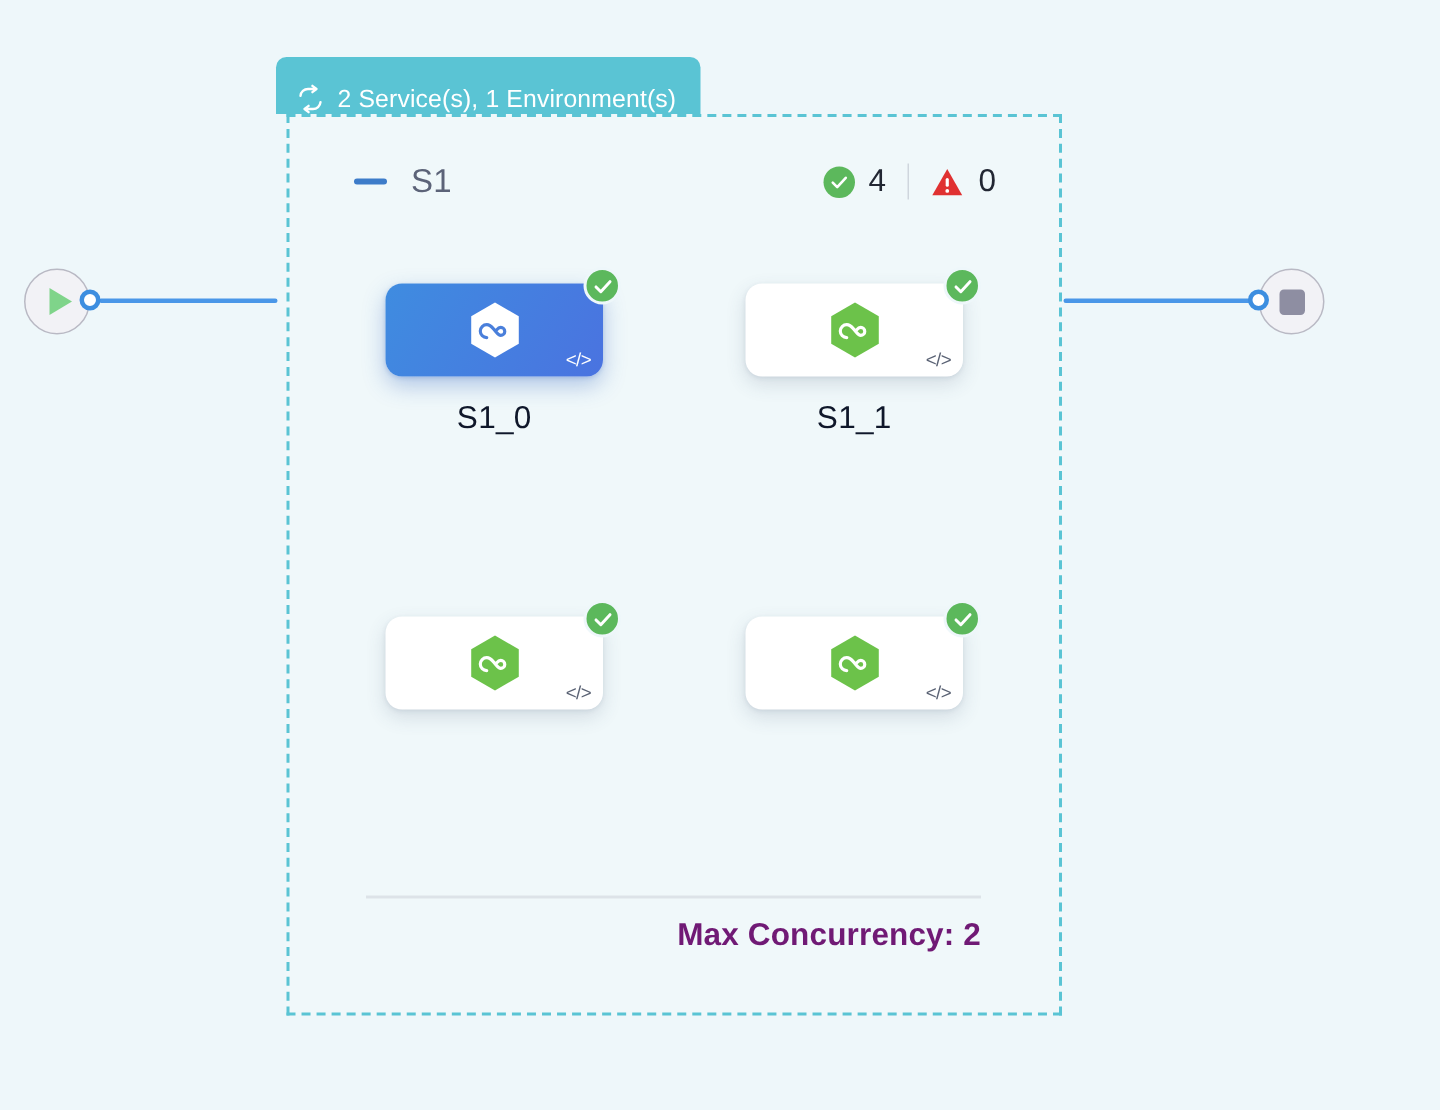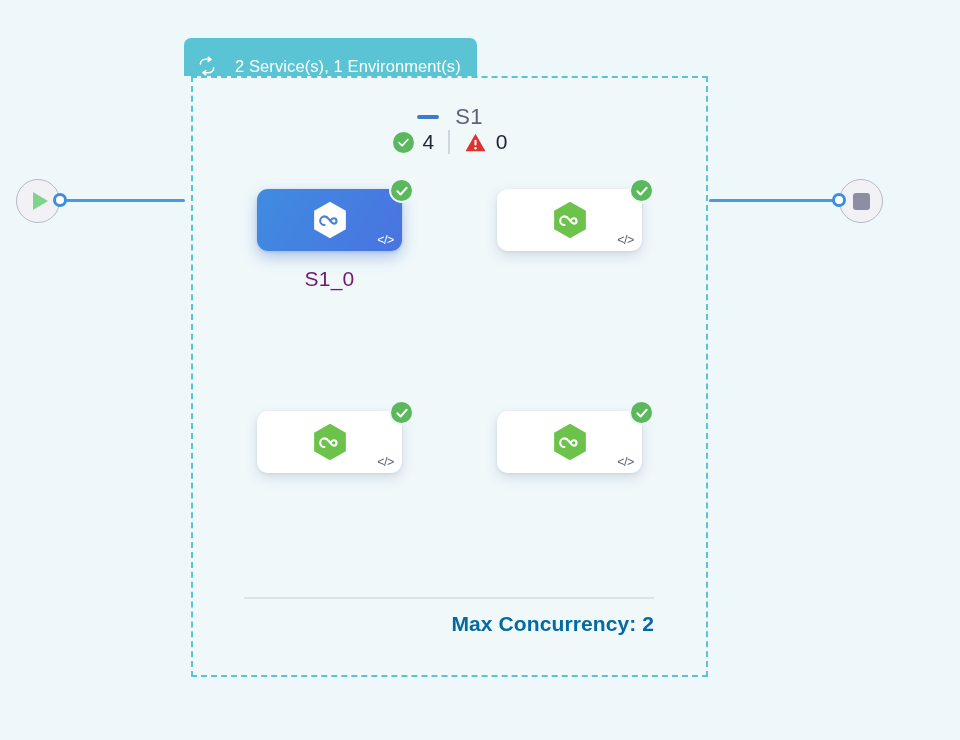--- a/index.html
+++ b/index.html
@@ -74,21 +74,21 @@
   
   #group-badge {
     position: absolute;
     left: 184px;
     top: 38px;
     height: 38px;
     background: #5ac4d4;
     border-radius: 7px 7px 0 0;
     display: flex;
     align-items: center;
-    gap: 18px;
+    gap: 8px;
     padding: 18px 16px 0 13px;
     color: #ffffff;
     font-size: 16.5px;
     letter-spacing: .1px;
     box-sizing: border-box;
     z-index: 4;
   }
   #group-badge .cycle-icon { display: flex; align-items: center; }
 
   
@@ -106,21 +106,20 @@
   
   #group-toolbar {
     position: absolute;
     left: 236px;
     top: 104px;
     width: 428px;
     height: 34px;
     display: flex;
     align-items: center;
     justify-content: space-between;
-    flex-direction: column;
   }
   .toolbar-left { display: flex; align-items: center; gap: 16px; }
   .collapse-bar {
     width: 22px; height: 4px;
     background: #3d7cc9;
     border-radius: 2px;
     display: block;
   }
   #group-name {
     font-size: 22px;
@@ -187,21 +186,21 @@
     font-size: 12.5px;
     color: #5a6274;
     font-family: "Liberation Sans", sans-serif;
     letter-spacing: -.4px;
   }
   .svc-card.selected .svc-code { color: #ffffff; }
   .svc-label {
     margin-top: 16px;
     text-align: center;
     font-size: 21px;
-    color: #701a75;
+    color: #0f172a;
     letter-spacing: .2px;
   }
 
   #svc-0 { left: 257px; top: 189px; }
   #svc-1 { left: 497px; top: 189px; }
   #svc-2 { left: 257px; top: 411px; }
   #svc-3 { left: 497px; top: 411px; }
 
   
   #group-divider {
@@ -213,21 +212,21 @@
     background: #dde3e8;
   }
   #max-concurrency {
     position: absolute;
     left: 244px;
     top: 612px;
     width: 410px;
     text-align: right;
     font-size: 21px;
     font-weight: bold;
-    color: #0369a1;
+    color: #701a75;
     letter-spacing: .1px;
   }
 </style>
 </head>
 <body>
 
 <div id="canvas">
 
   <div class="edge-line" id="edge-left"></div>
   <div class="edge-line" id="edge-right"></div>
@@ -310,20 +309,21 @@
           <path d="M18 29.5c-2.6 0-4.7-2.1-4.7-4.7s2.1-4.7 4.7-4.7c2.1 0 3.4 1.2 5 3.2l1.8 2.2c1.3 1.6 2.2 2.4 3.4 2.4 1.6 0 2.9-1.3 2.9-2.9s-1.3-2.9-2.9-2.9c-1.1 0-2 .6-3.1 1.9" fill="none" stroke="#ffffff" stroke-width="2.3" stroke-linecap="round"></path>
         </svg>
       </span>
       <span class="svc-badge">
         <svg width="14" height="14" viewBox="0 0 24 24" fill="none" stroke="#ffffff" stroke-width="3.4" stroke-linecap="round" stroke-linejoin="round">
           <polyline points="4 12.5 9.5 18 20 6.5"></polyline>
         </svg>
       </span>
       <span class="svc-code">&lt;/&gt;</span>
     </div>
+    <div class="svc-label">S1_1</div>
   </div>
 
   <div class="svc-node" id="svc-2">
     <div class="svc-card">
       <span style="display:flex;">
         <svg width="44" height="44" viewBox="0 0 48 48">
           <path d="M24 4 L41.3 14 L41.3 34 L24 44 L6.7 34 L6.7 14 Z" fill="#6cc24a"></path>
           <path d="M18 29.5c-2.6 0-4.7-2.1-4.7-4.7s2.1-4.7 4.7-4.7c2.1 0 3.4 1.2 5 3.2l1.8 2.2c1.3 1.6 2.2 2.4 3.4 2.4 1.6 0 2.9-1.3 2.9-2.9s-1.3-2.9-2.9-2.9c-1.1 0-2 .6-3.1 1.9" fill="none" stroke="#ffffff" stroke-width="2.3" stroke-linecap="round"></path>
         </svg>
       </span>

